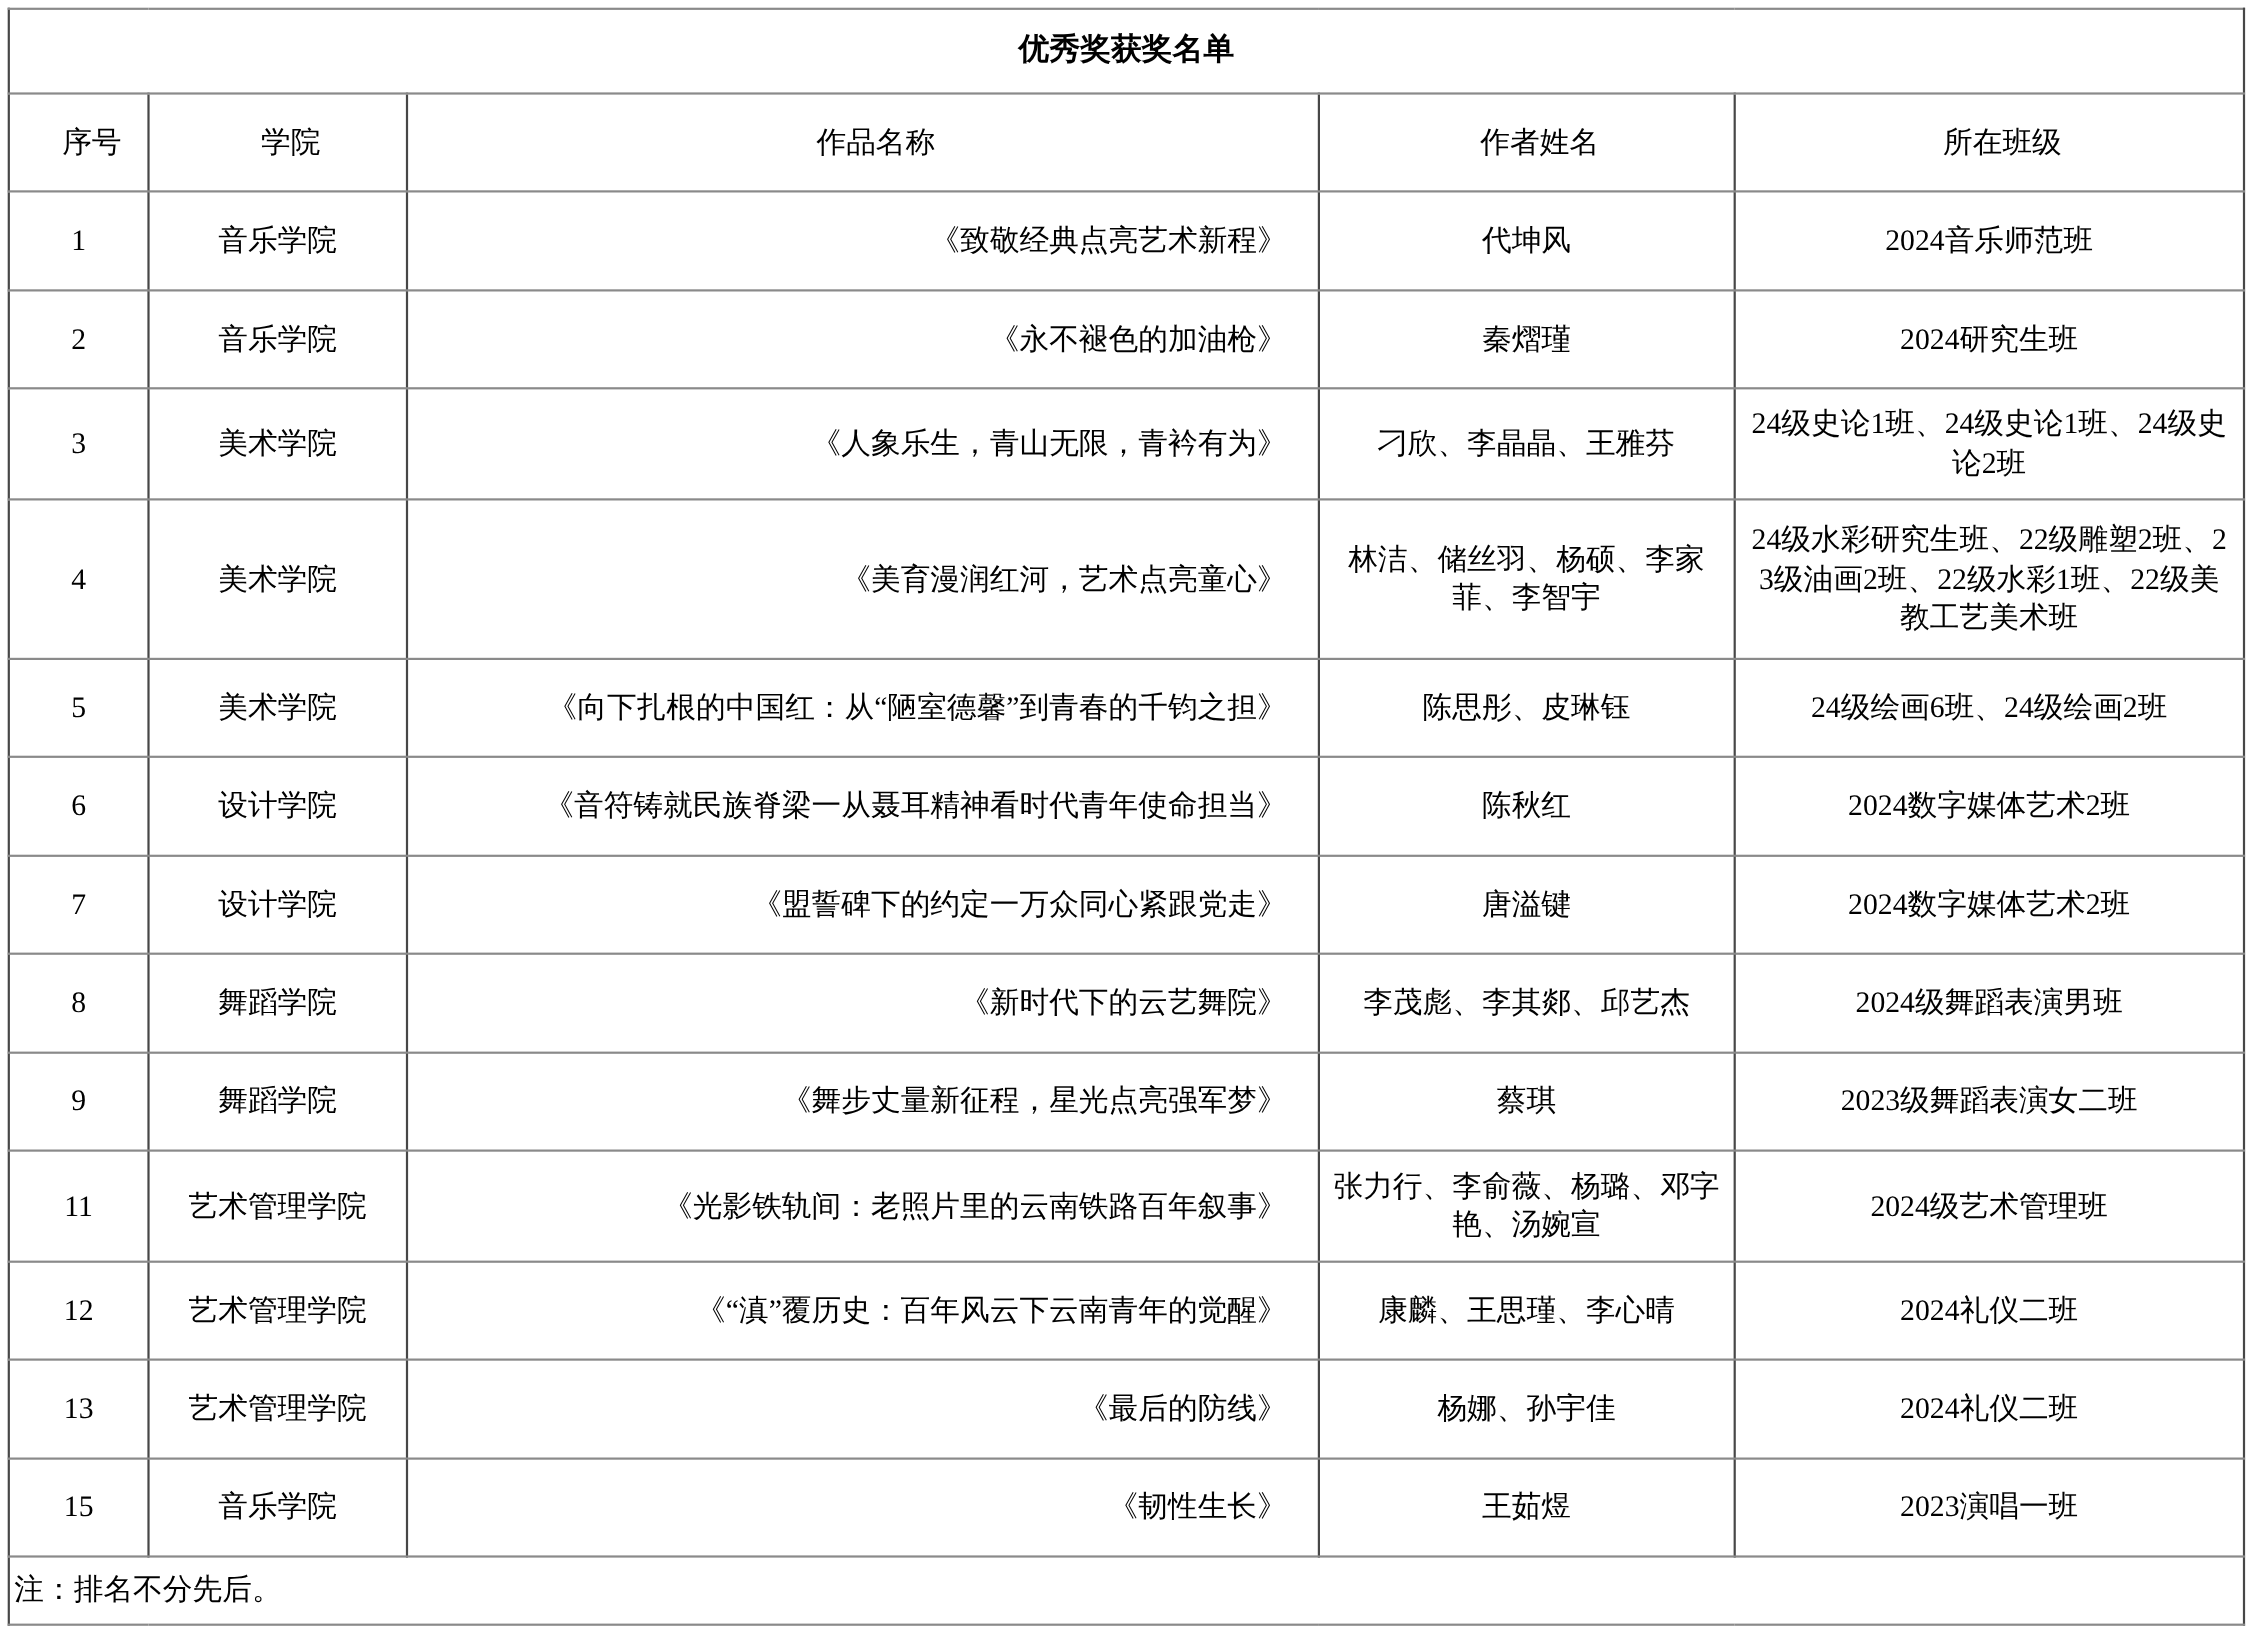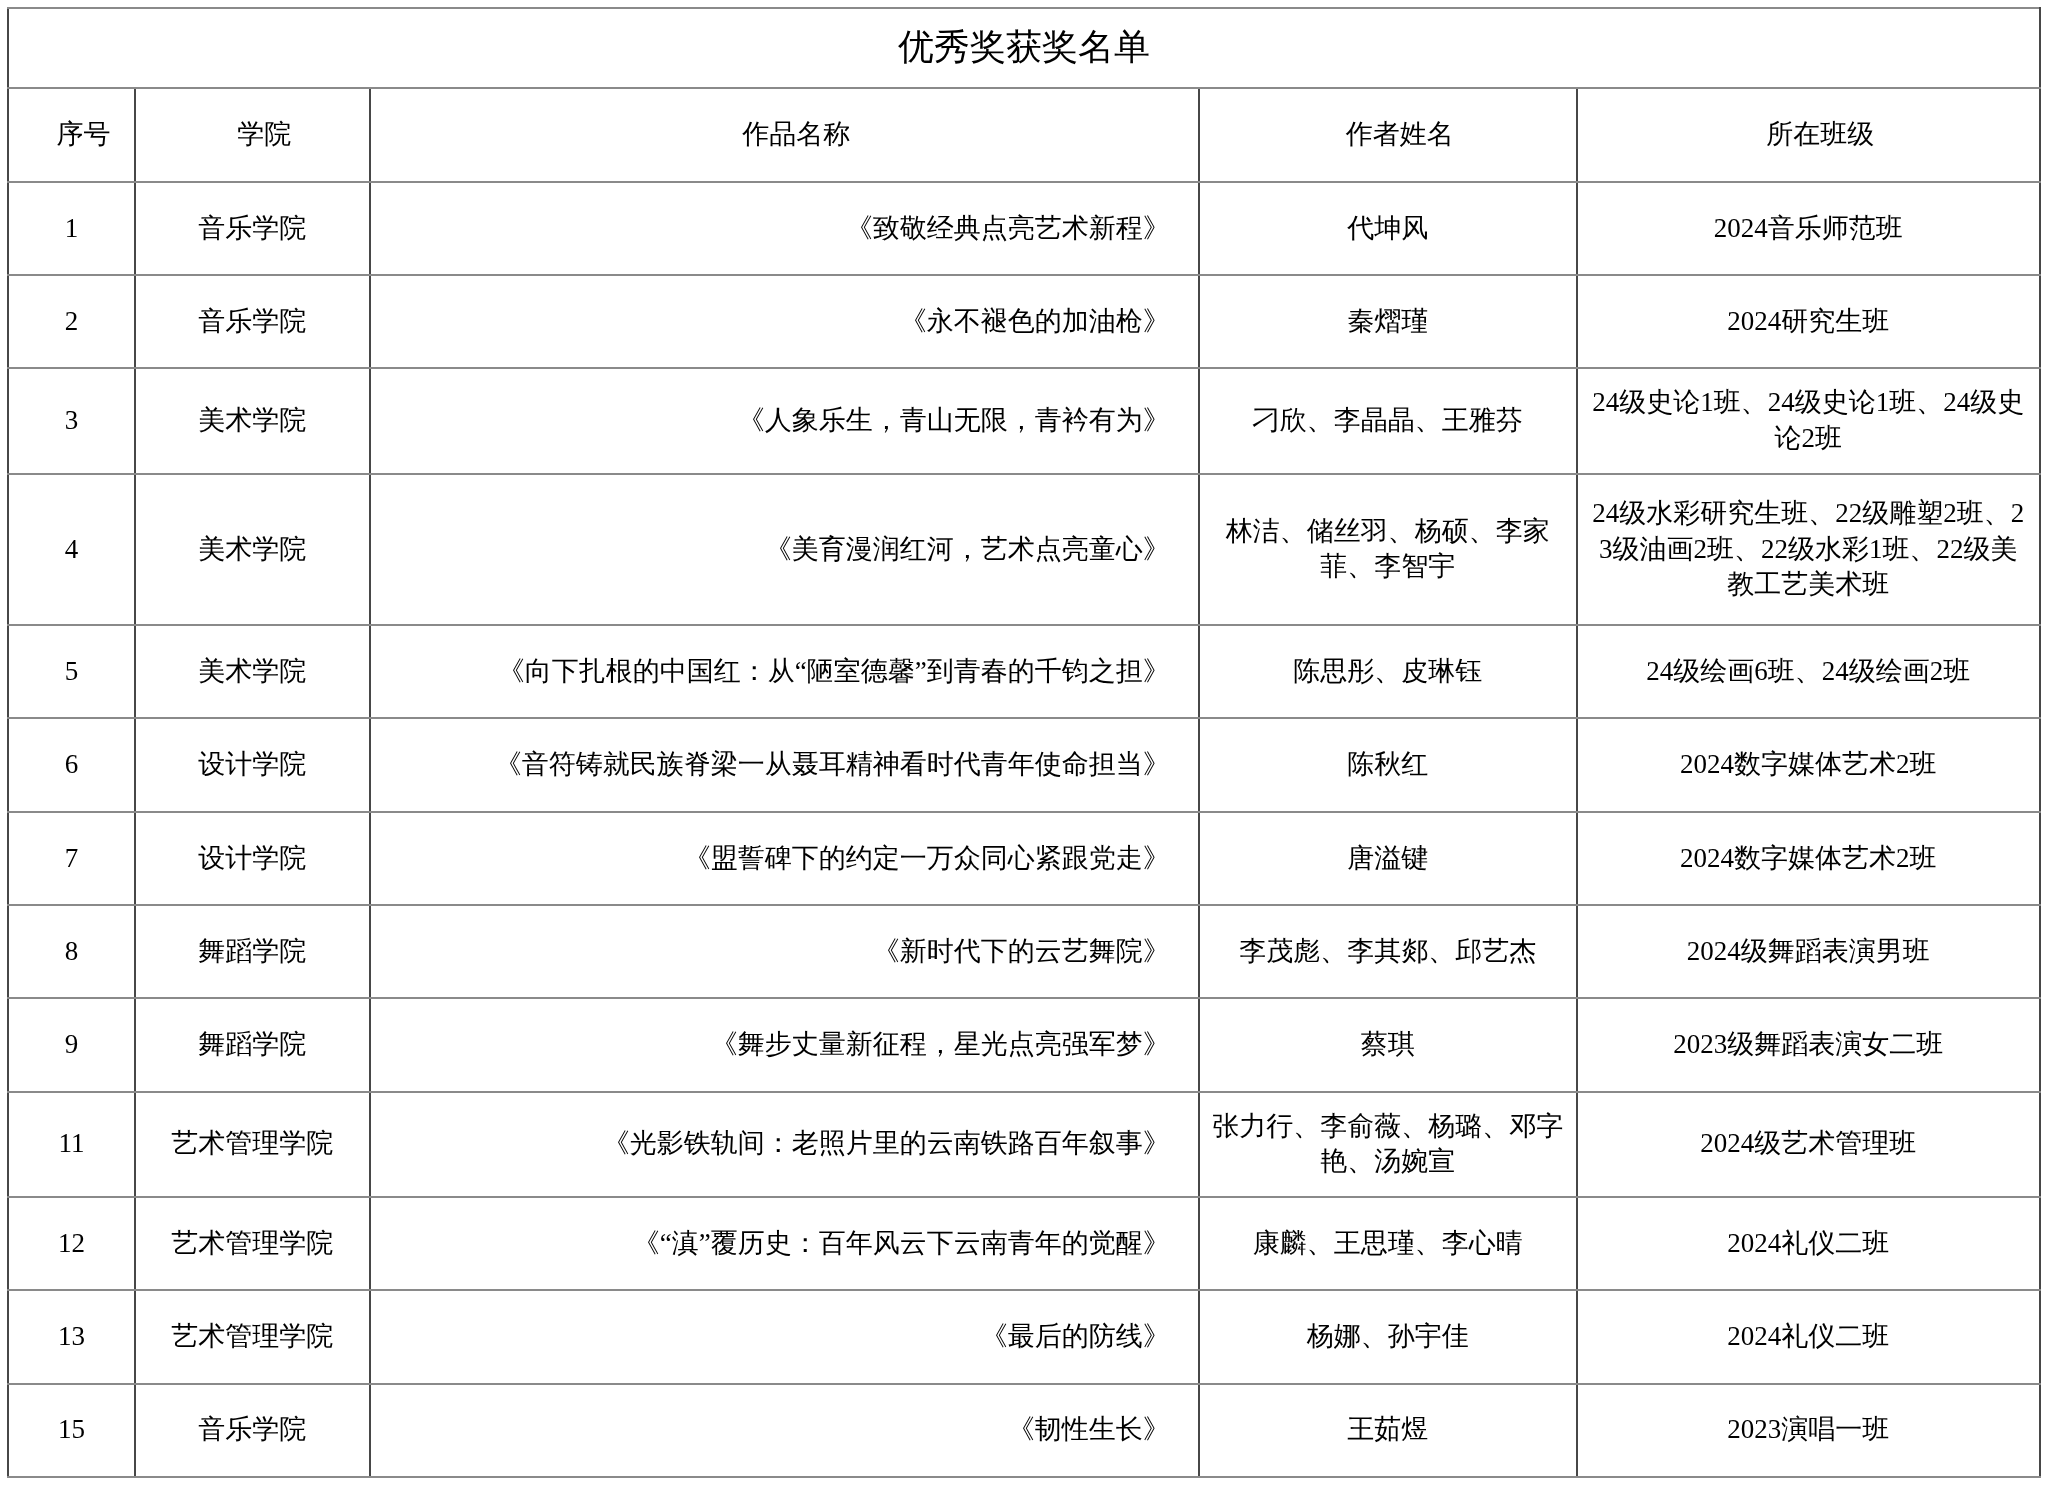--- a/index.html
+++ b/index.html
@@ -33,22 +33,22 @@
     font-weight: normal;
     text-align: center;
     vertical-align: middle;
     padding: 6px 8px;
     box-sizing: border-box;
     word-break: break-all;
     overflow: hidden;
   }
   tr.title-row td {
     height: 62px;
-    font-size: 36px;
-    font-weight: normal;
+    font-size: 28px;
+    font-weight: bold;
     padding: 4px;
   }
   tr.header-row th {
     height: 72px;
     padding-left: 32px;
   }
   tr.data-row td {
     height: 72px;
   }
   td.c-no      { padding: 4px 2px; }
@@ -176,15 +176,18 @@
     <td class="c-authors">杨娜、孙宇佳</td>
     <td class="c-class">2024礼仪二班</td>
   </tr>
         <tr class="data-row">
     <td class="c-no">15</td>
     <td class="c-college">音乐学院</td>
     <td class="c-work">《韧性生长》</td>
     <td class="c-authors">王茹煜</td>
     <td class="c-class">2023演唱一班</td>
   </tr>
+        <tr class="note-row">
+        <td colspan="5">注：排名不分先后。</td>
+      </tr>
     </tbody>
   </table>
 </div>
 
 </body></html>

